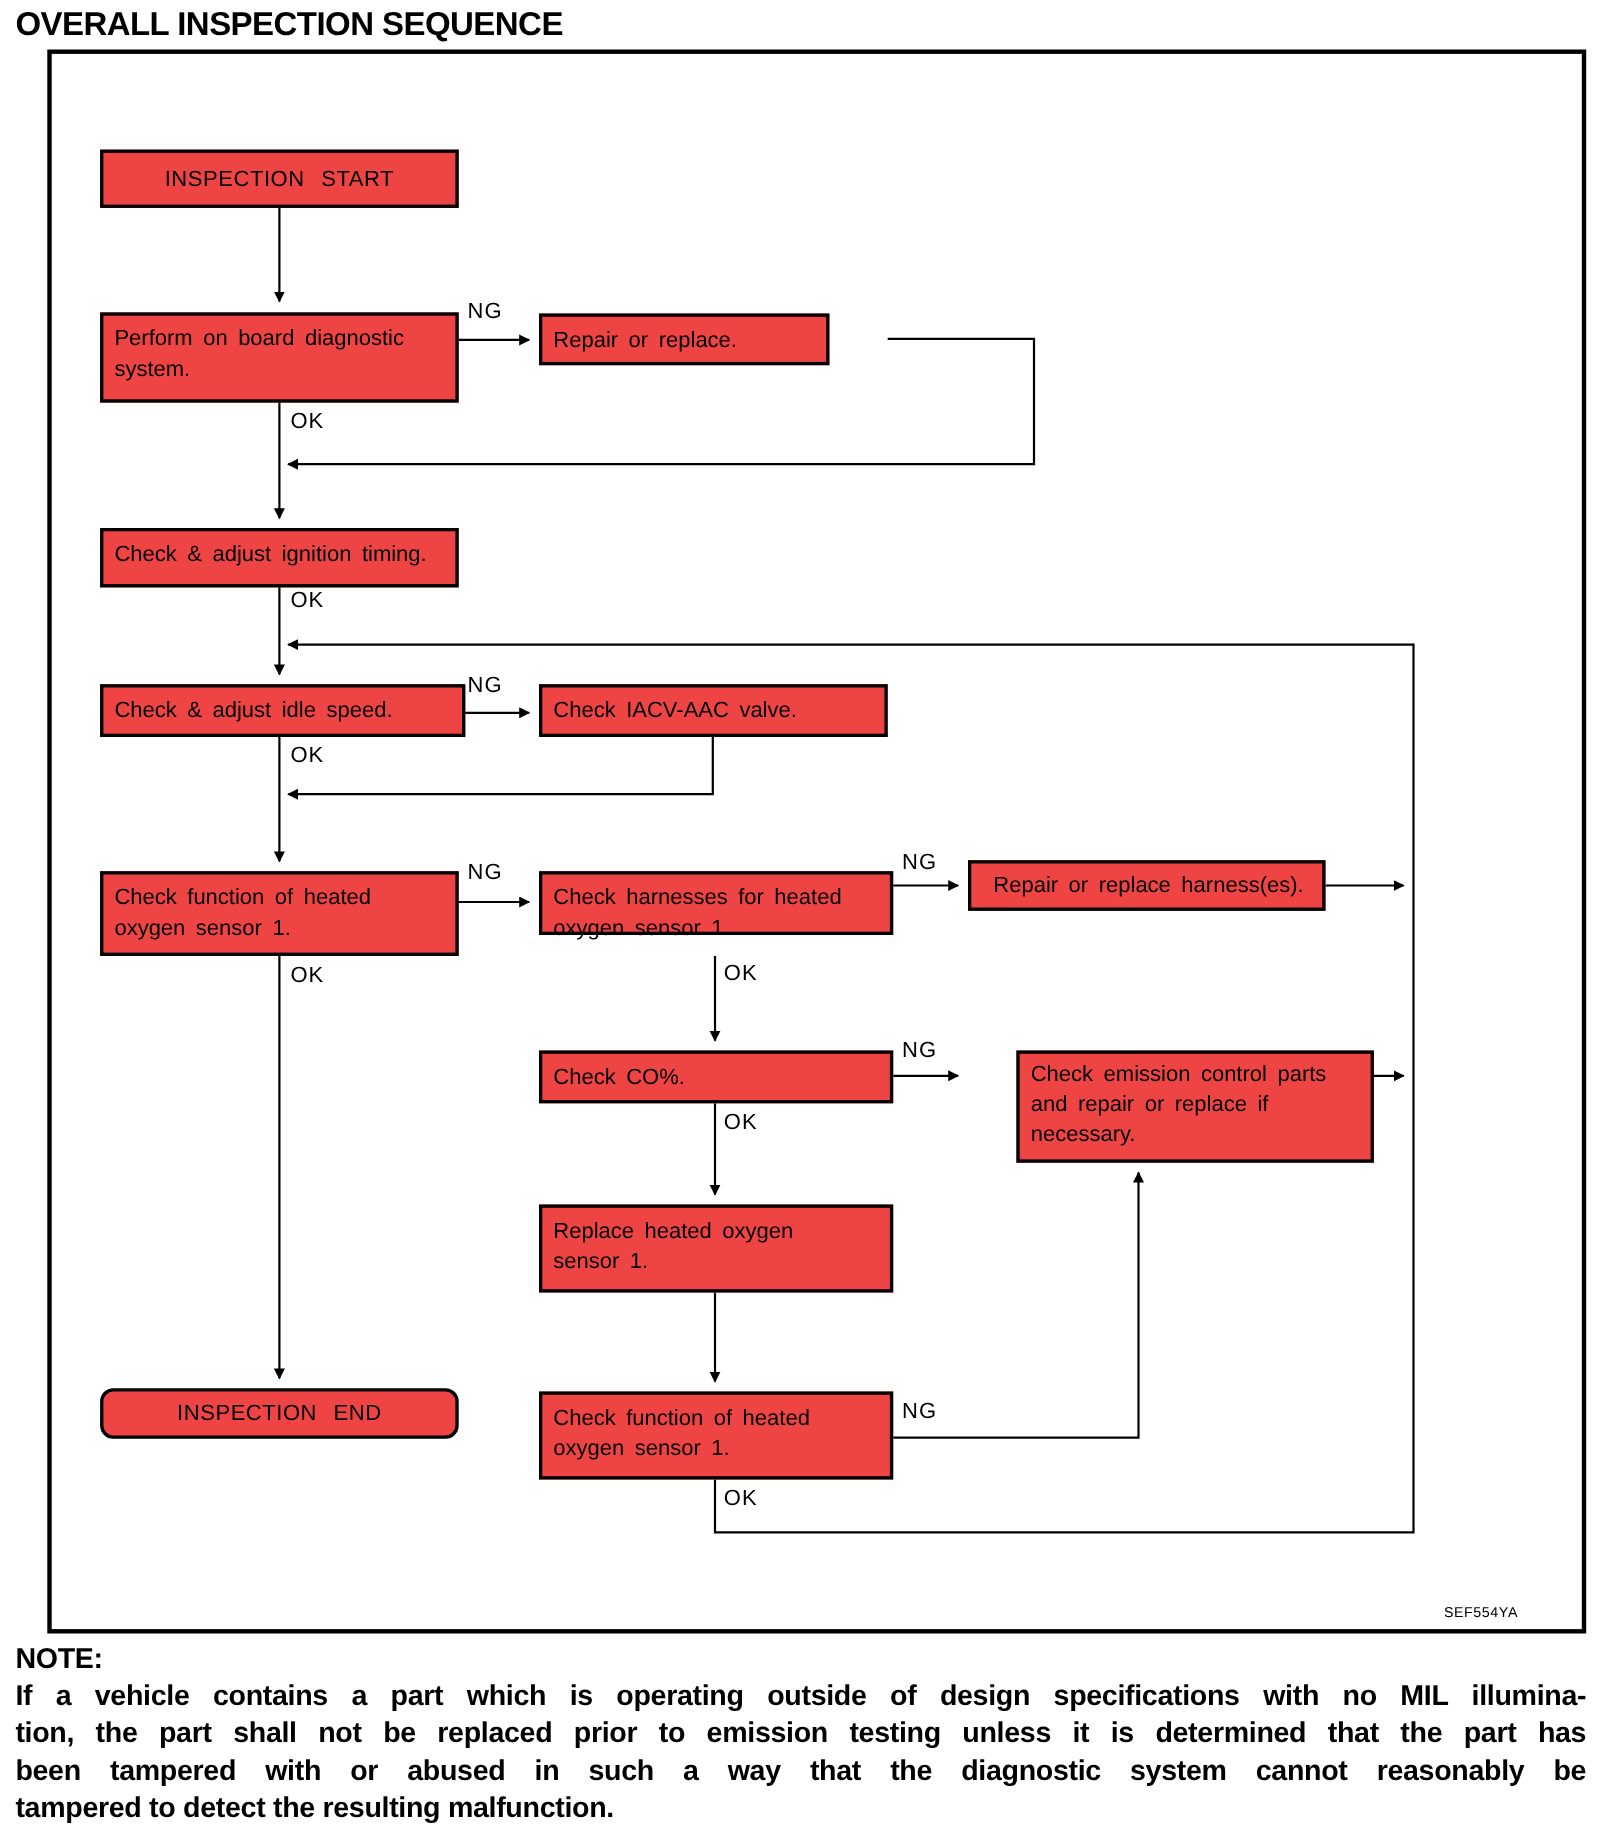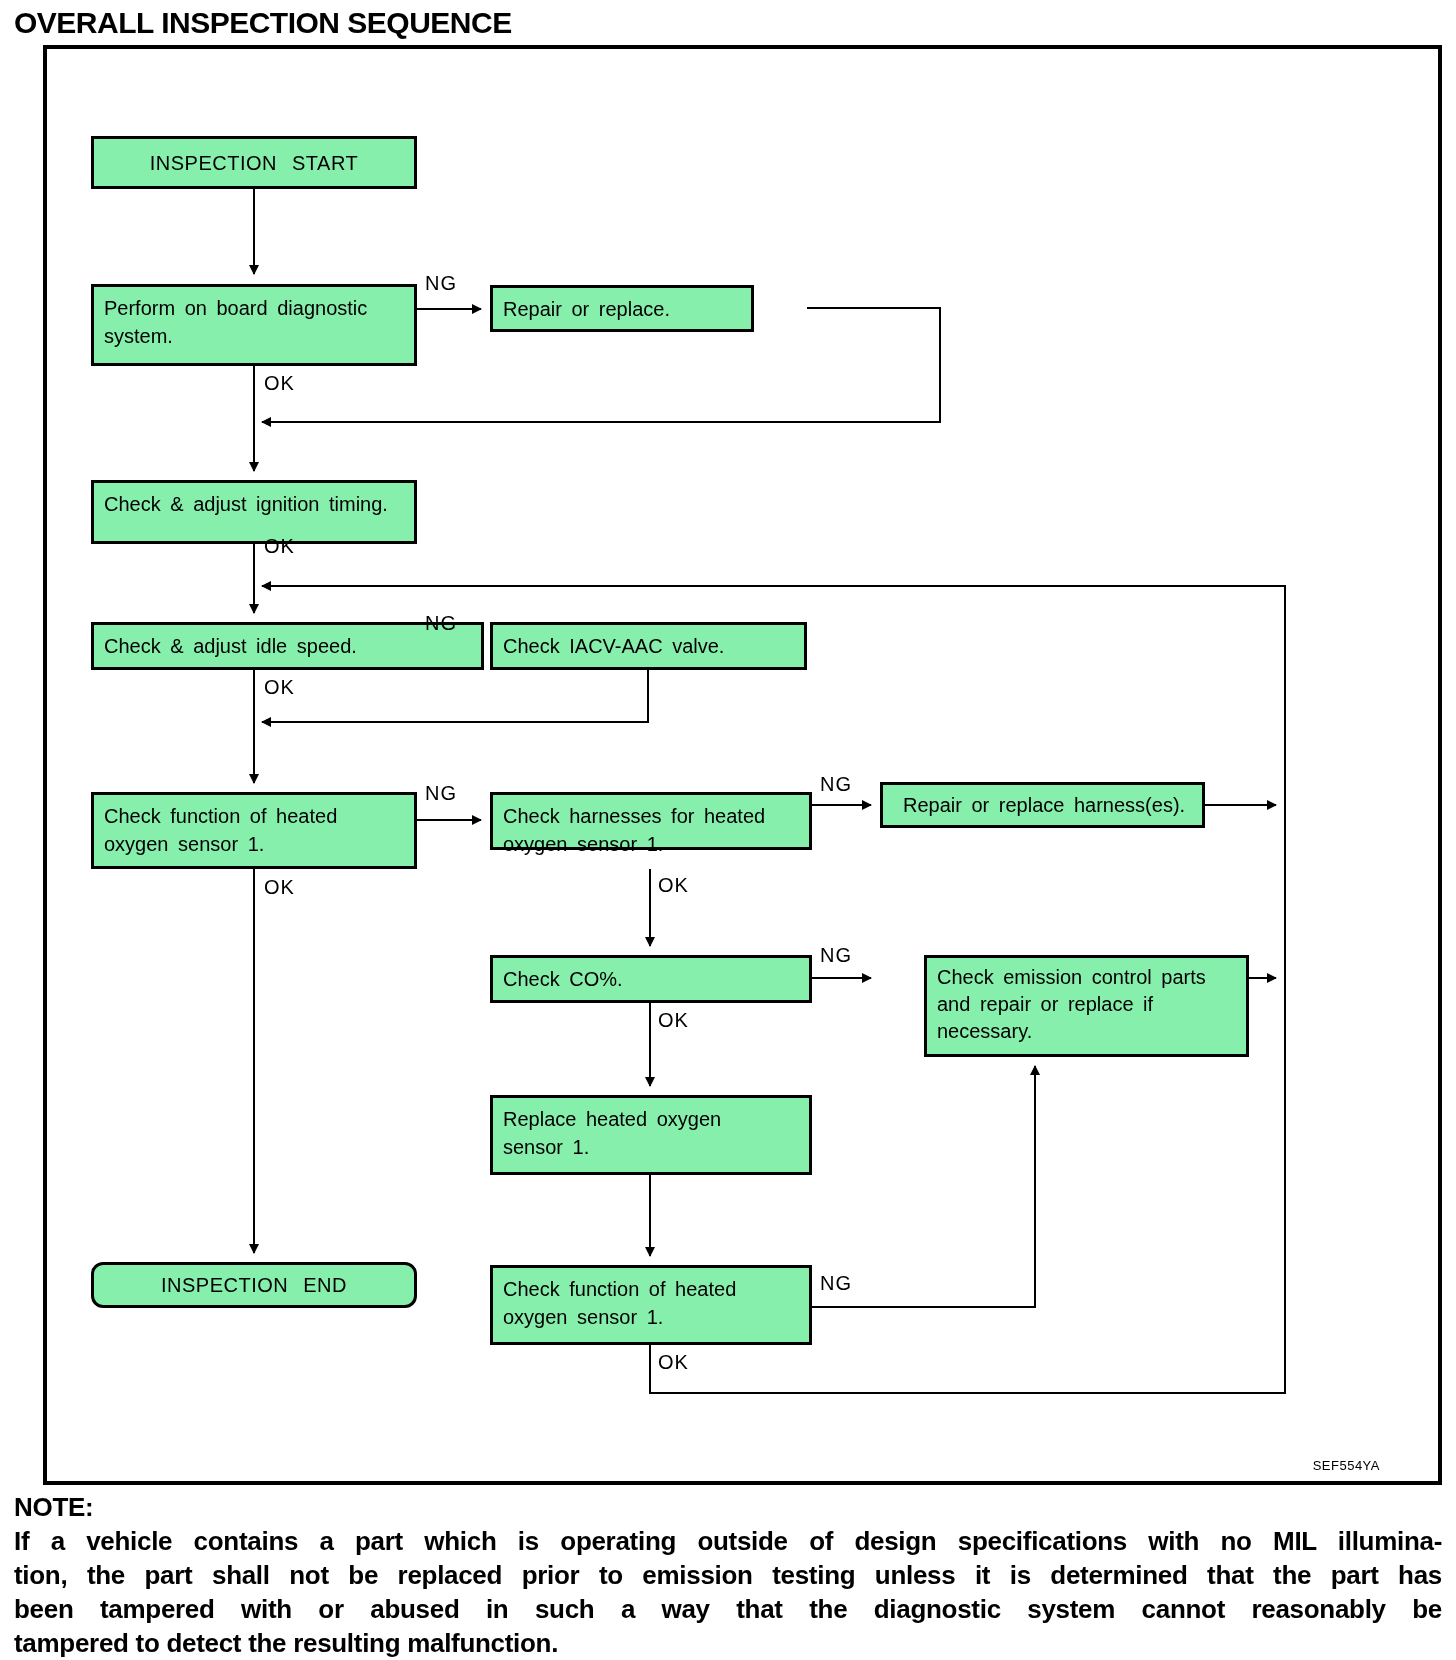--- a/index.html
+++ b/index.html
@@ -1,20 +1,20 @@
 <!DOCTYPE html>
 <html><head>
 <meta charset="utf-8">
 <style>
   html,body{margin:0;padding:0;background:#ffffff;}
   body{width:1456px;height:1660px;position:relative;font-family:"Liberation Sans","DejaVu Sans",sans-serif;color:#000;}
   #page{position:absolute;inset:0;}
   .title{position:absolute;left:14px;top:6px;font-size:30px;font-weight:bold;letter-spacing:-0.5px;white-space:nowrap;}
   svg.flow{position:absolute;left:0;top:0;width:1456px;height:1660px;}
-  .box{position:absolute;background:#86efac;border:3px solid #000;box-sizing:border-box;font-size:20px;line-height:28px;word-spacing:4px;padding:7px 10px;}
+  .box{position:absolute;background:#ef4444;border:3px solid #000;box-sizing:border-box;font-size:20px;line-height:28px;word-spacing:4px;padding:7px 10px;}
   .box.center{display:flex;align-items:center;justify-content:center;text-align:center;padding:0;word-spacing:9px;letter-spacing:0.5px;}
   .lbl{position:absolute;font-size:20px;letter-spacing:1px;white-space:nowrap;}
   .figcode{position:absolute;right:76px;top:1458px;font-size:13px;letter-spacing:0.5px;}
   .note{position:absolute;left:14px;top:1490px;width:1428px;font-weight:bold;font-size:26px;line-height:34px;letter-spacing:-0.3px;}
   .note .nline{text-align:justify;text-align-last:justify;}
   .note .nline.last{text-align:left;text-align-last:left;}
 </style>
 </head>
 <body>
 
@@ -57,25 +57,25 @@
 
   <div class="box" style="left:91px;top:284px;width:326px;height:82px;">
     <div>Perform on board diagnostic</div>
     <div>system.</div>
   </div>
 
   <div class="box" style="left:490px;top:285px;width:264px;height:47px;">
     <div>Repair or replace.</div>
   </div>
 
-  <div class="box" style="left:91px;top:480px;width:326px;height:64px;">
+  <div class="box" style="left:91px;top:480px;width:326px;height:54px;">
     <div>Check &amp; adjust ignition timing.</div>
   </div>
 
-  <div class="box" style="left:91px;top:622px;width:393px;height:48px;">
+  <div class="box" style="left:91px;top:622px;width:332px;height:48px;">
     <div>Check &amp; adjust idle speed.</div>
   </div>
 
   <div class="box" style="left:490px;top:622px;width:317px;height:48px;">
     <div>Check IACV-AAC valve.</div>
   </div>
 
   <div class="box" style="left:91px;top:792px;width:326px;height:77px;">
     <div>Check function of heated</div>
     <div>oxygen sensor 1.</div>

